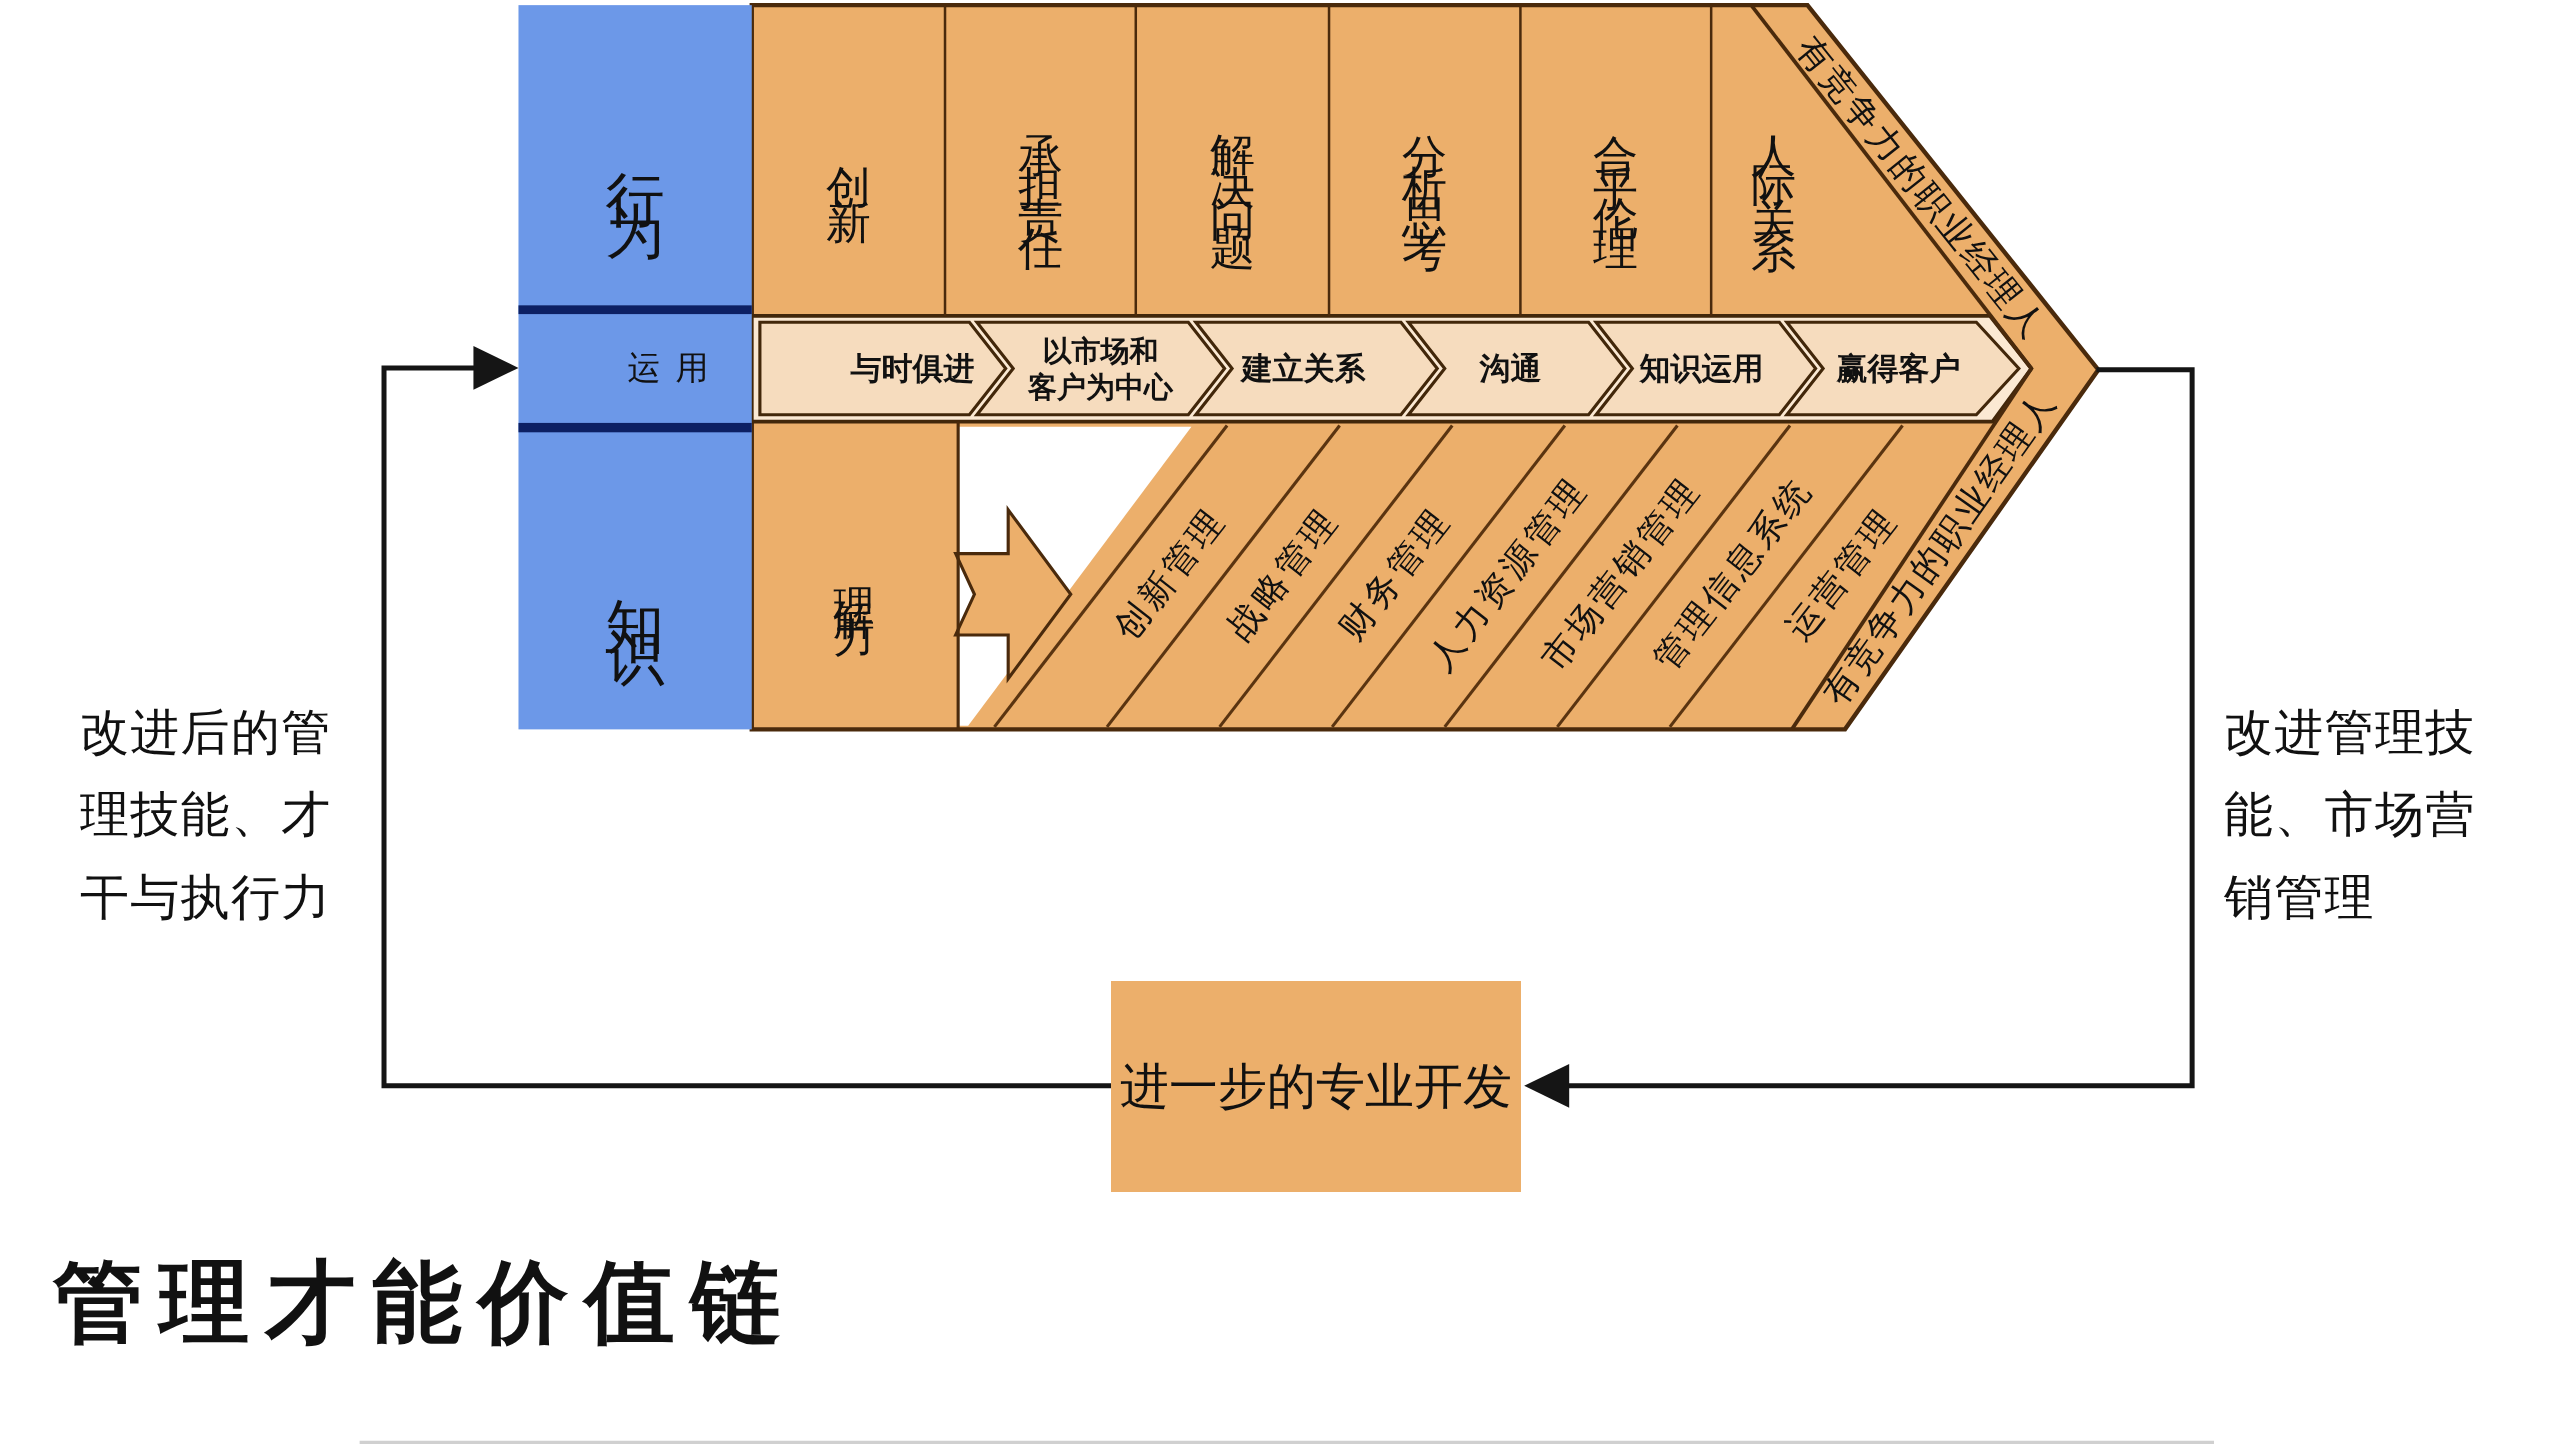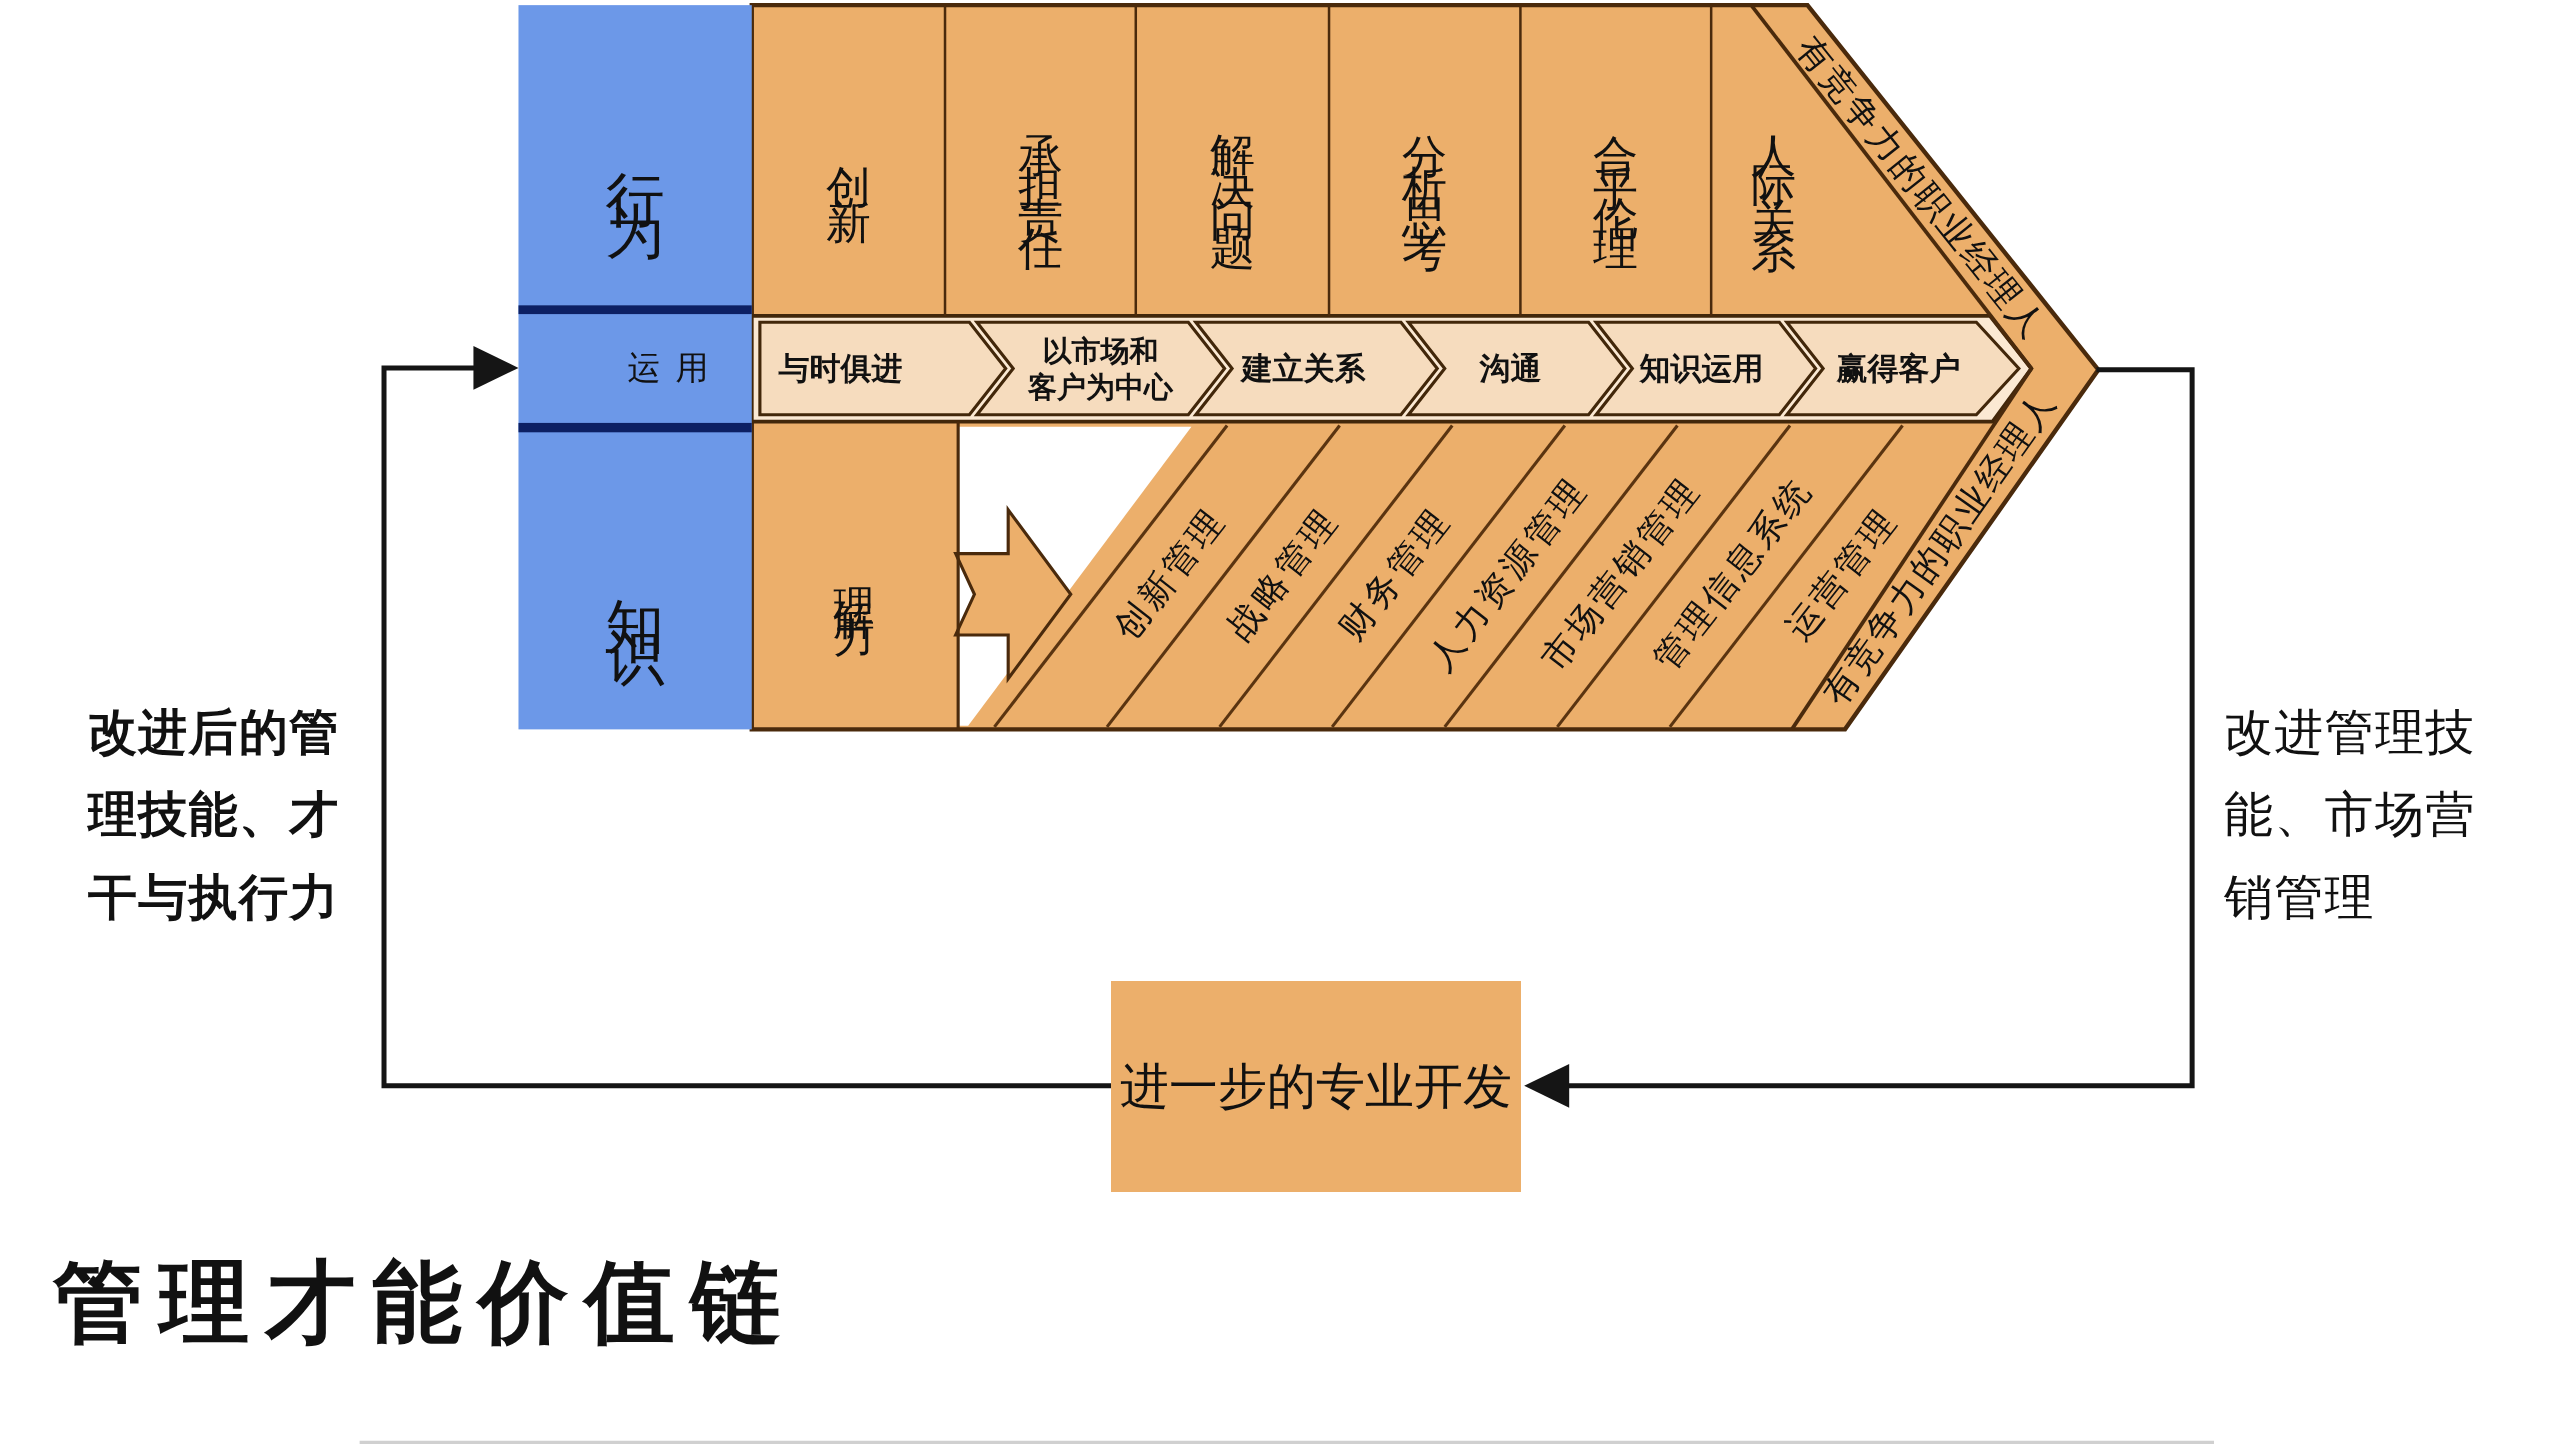--- a/index.html
+++ b/index.html
@@ -106,21 +106,21 @@
   <div class="abs flexc" style="left:1329px;top:5px;width:191px;height:311px;">
     <span class="vtext collabel">分析思考</span>
   </div>
   <div class="abs flexc" style="left:1520px;top:5px;width:191px;height:311px;">
     <span class="vtext collabel">合乎伦理</span>
   </div>
   <div class="abs flexc" style="left:1711px;top:5px;width:125px;height:311px;">
     <span class="vtext collabel">人际关系</span>
   </div>
 
-  <div class="abs flexc" style="left:728px;top:316px;width:225px;height:106px;">
+  <div class="abs flexc" style="left:800px;top:316px;width:225px;height:106px;">
     <span class="chevlabel">与时俱进</span>
   </div>
   <div class="abs flexc" style="left:988px;top:316px;width:225px;height:106px;flex-direction:column;">
     <span class="chevlabel2">以市场和</span>
     <span class="chevlabel2">客户为中心</span>
   </div>
   <div class="abs flexc" style="left:1191px;top:316px;width:225px;height:106px;">
     <span class="chevlabel">建立关系</span>
   </div>
   <div class="abs flexc" style="left:1398px;top:316px;width:225px;height:106px;">
@@ -140,21 +140,21 @@
   <div class="abs stripelabel" style="left:1283px;top:574px;">战略管理</div>
   <div class="abs stripelabel" style="left:1395px;top:574px;">财务管理</div>
   <div class="abs stripelabel" style="left:1508px;top:574px;">人力资源管理</div>
   <div class="abs stripelabel" style="left:1621px;top:574px;">市场营销管理</div>
   <div class="abs stripelabel" style="left:1733px;top:574px;">管理信息系统</div>
   <div class="abs stripelabel" style="left:1842px;top:574px;">运营管理</div>
 
   <div class="abs edgelabel" style="left:1921px;top:188px;transform:translate(-50%,-50%) rotate(51.3deg);">有竞争力的职业经理人</div>
   <div class="abs edgelabel" style="left:1940px;top:548px;transform:translate(-50%,-50%) rotate(-54.8deg);">有竞争力的职业经理人</div>
 
-  <div class="abs note" style="left:88px;top:692px;width:254px;font-weight:bold;">改进后的管理技能、才干与执行力</div>
+  <div class="abs note" style="left:80px;top:692px;width:254px;">改进后的管理技能、才干与执行力</div>
   <div class="abs note" style="left:2224px;top:692px;width:254px;">改进管理技能、市场营销管理</div>
 
   <div class="abs flexc furtherbox" style="left:1111px;top:981px;width:410px;height:211px;">
     <span>进一步的</span>
     <span>专业开发</span>
   </div>
 
   <div class="abs pagetitle" style="left:53px;top:1242px;width:2502px;">管理才能价值链</div>
 
 </div>

